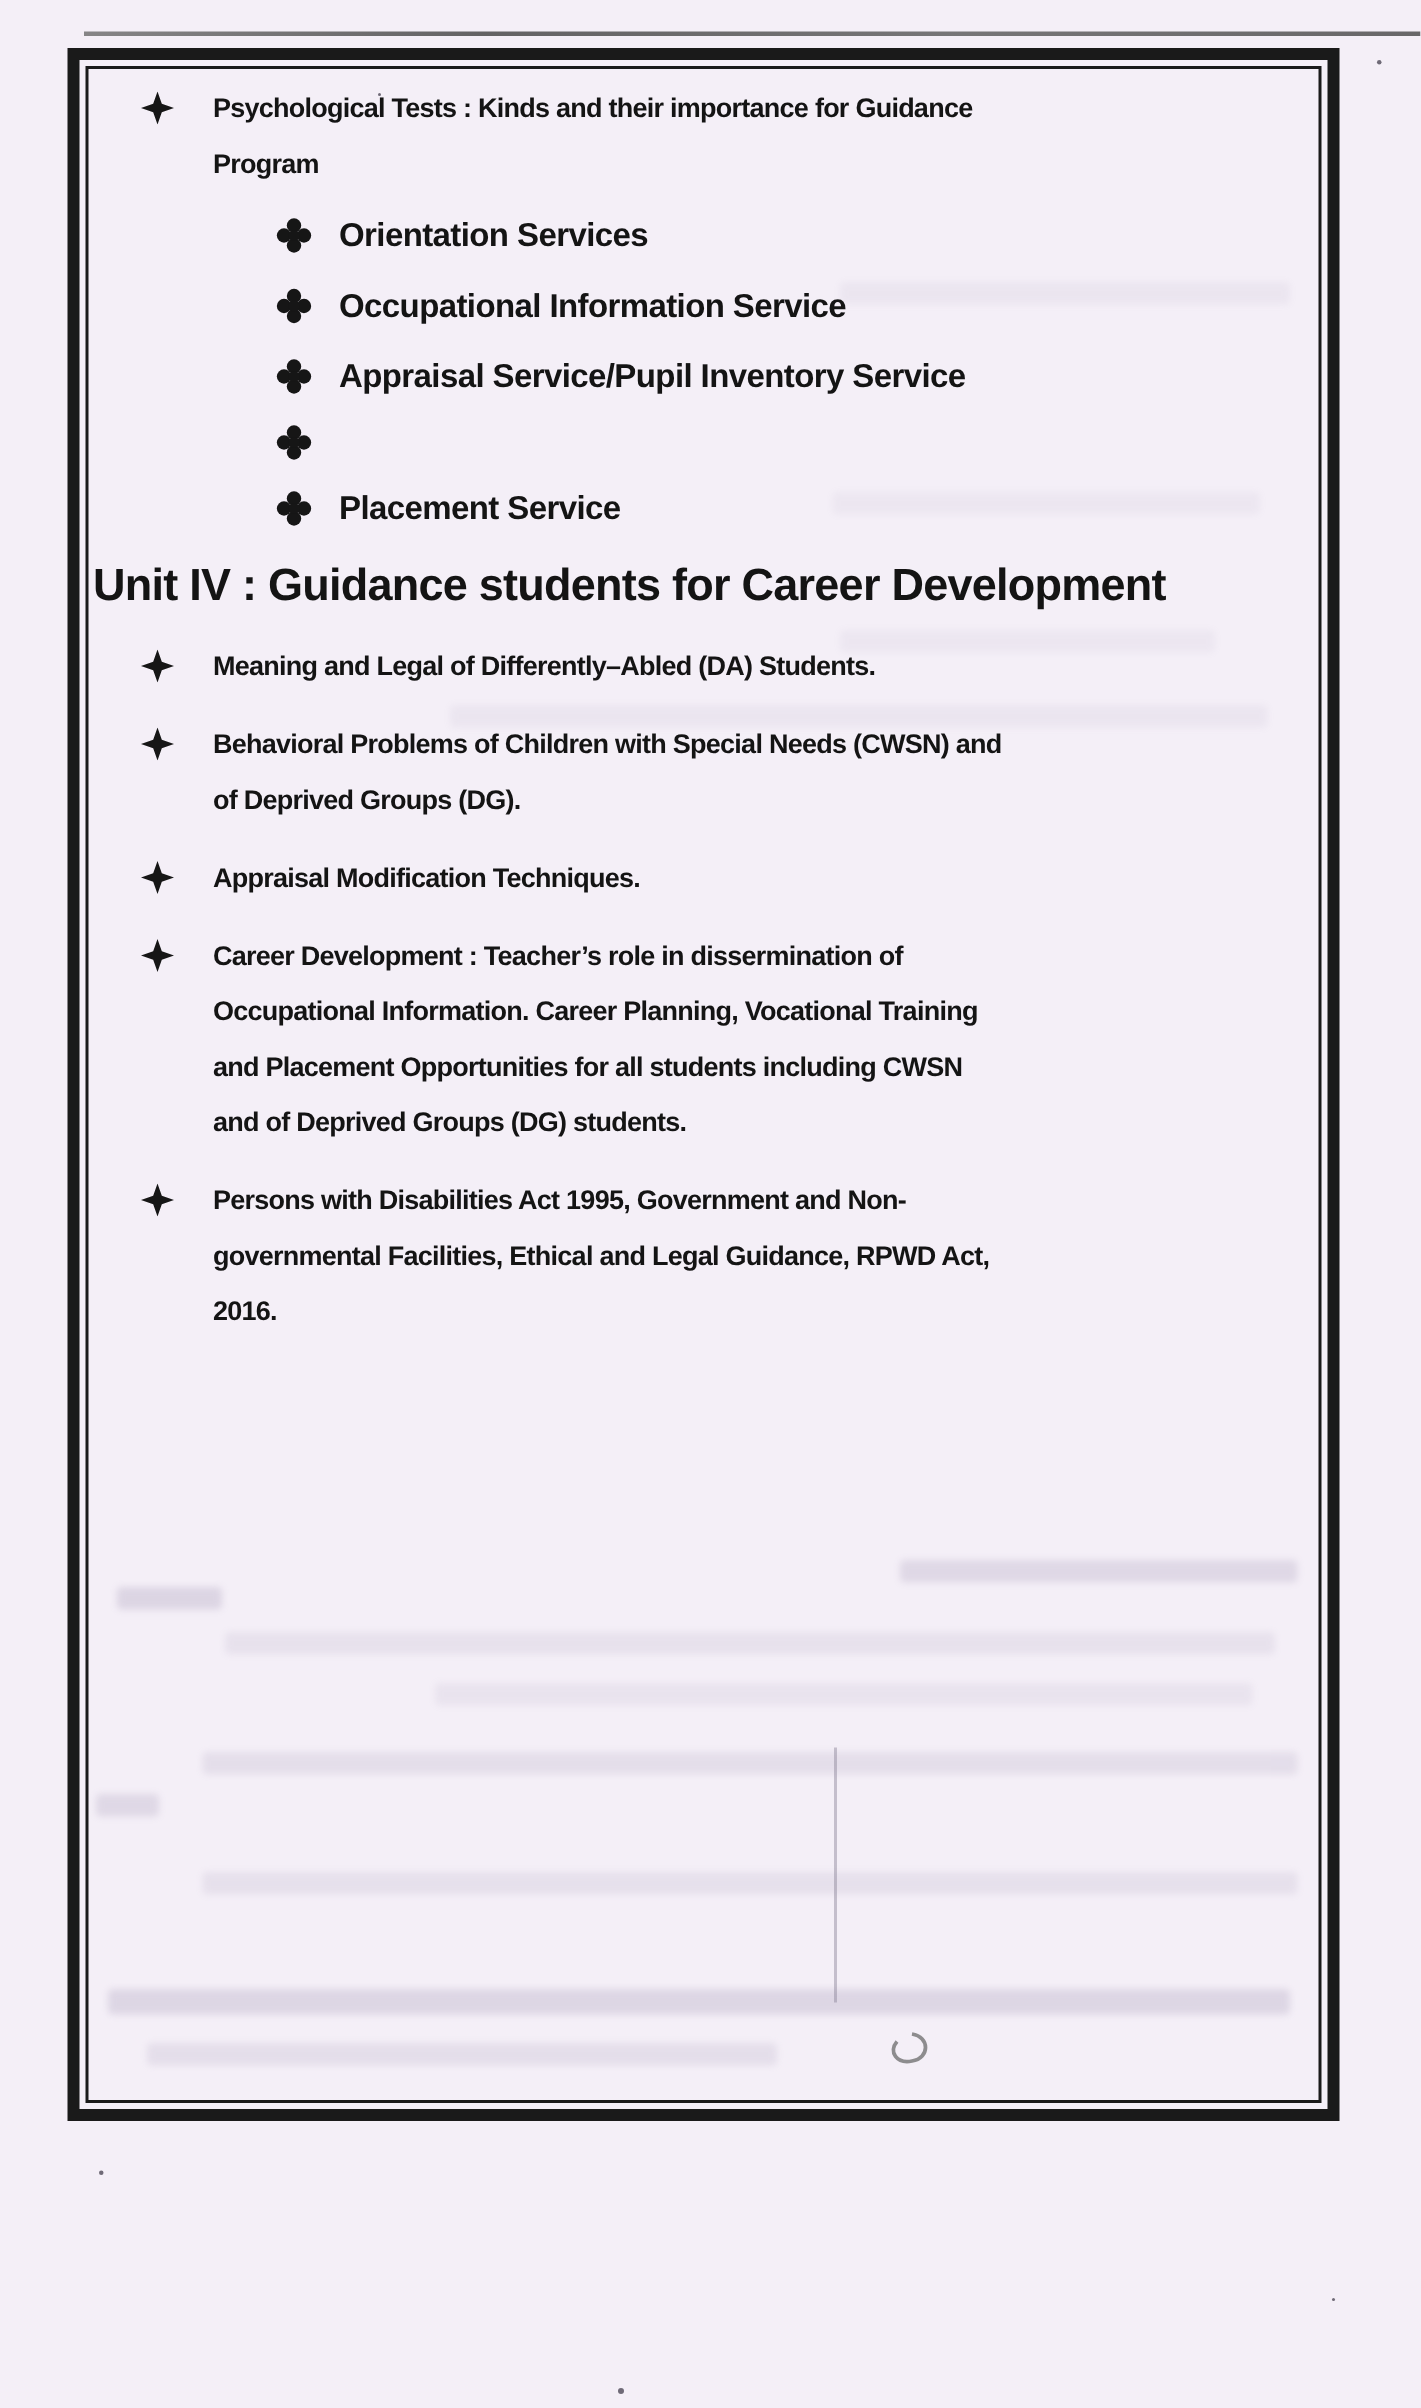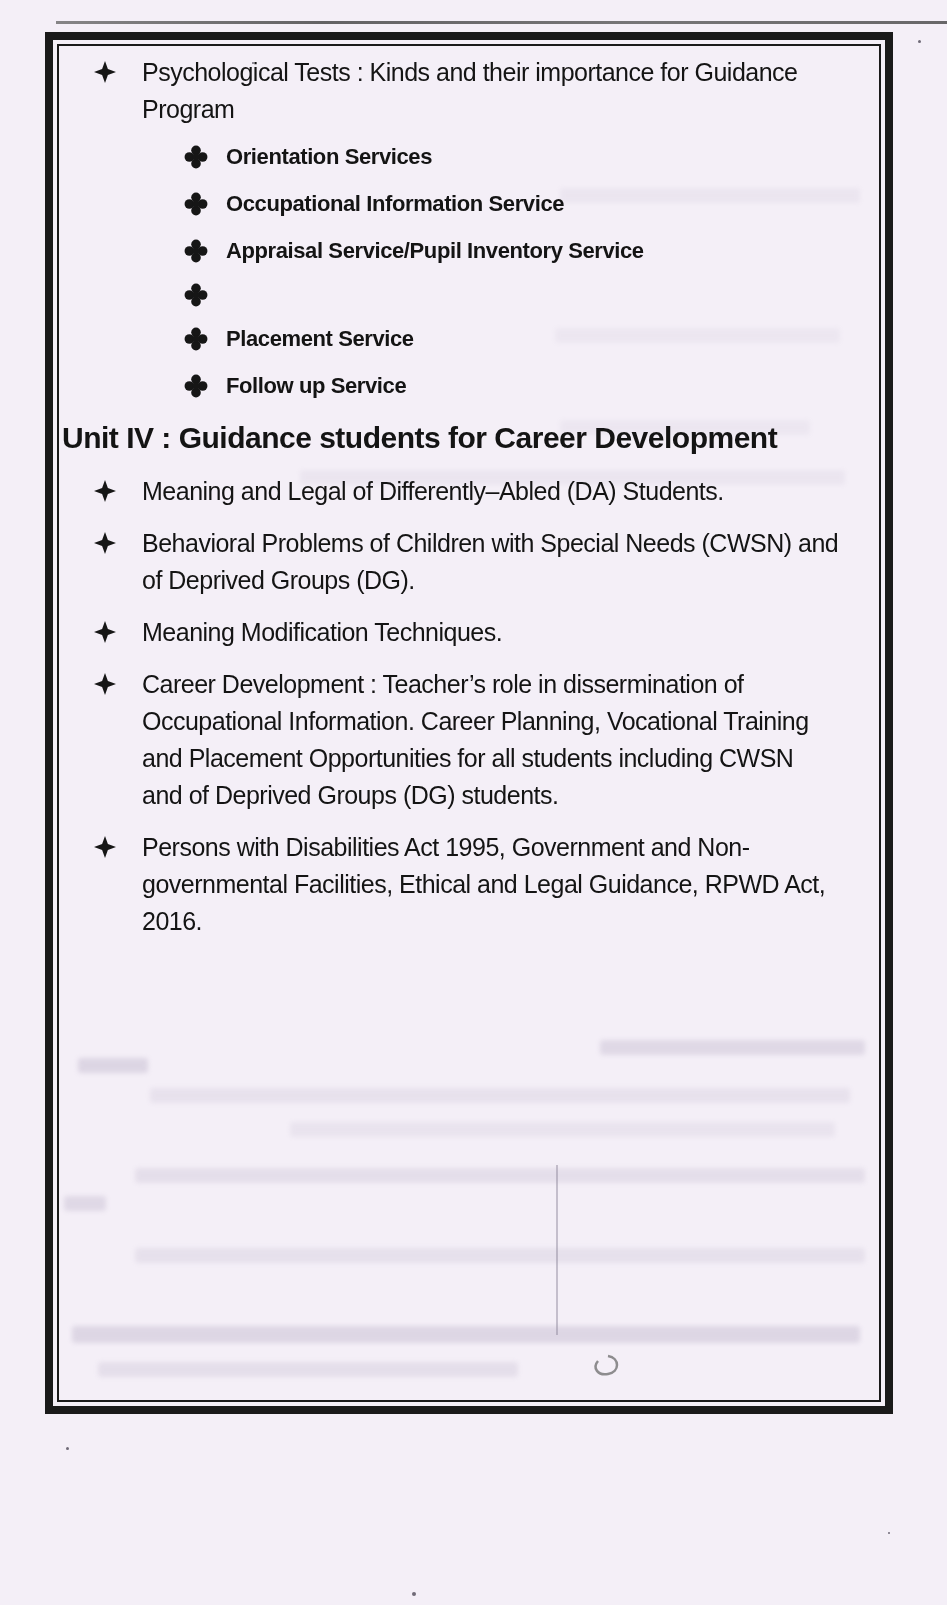--- a/index.html
+++ b/index.html
@@ -31,22 +31,22 @@
   }
 
   .content {
     position: absolute; left: 94px; top: 54px; width: 786px;
     z-index: 2;
   }
 
   .topic, .unit-topic {
     display: grid;
     grid-template-columns: 48px 1fr;
-    font-weight: 400;
-    font-size: 25px;
+    font-weight: 700;
+    font-size: 18px;
     line-height: 37px;
     letter-spacing: -0.5px;
     margin-bottom: 15px;
   }
   .topic { margin-bottom: 14px; }
   .pre { white-space: pre; }
 
   .star-icon { width: 22px; height: 22px; margin-top: 7px; display: block; }
   .star-icon polygon { fill: #161616; }
 
@@ -197,30 +197,20 @@
     <div class="sub-item">
       <svg class="clover-icon" viewBox="0 0 26 26">
         <circle cx="13" cy="5.8" r="5.2"></circle>
           <circle cx="5.8" cy="13" r="5.2"></circle>
         <circle cx="20.2" cy="13" r="5.2"></circle>
           <circle cx="13" cy="20.2" r="5.2"></circle>
         <circle cx="13" cy="13" r="4"></circle>
       </svg>
       <div>Placement Service</div>
     </div>
-    <div class="sub-item">
-      <svg class="clover-icon" viewBox="0 0 26 26">
-        <circle cx="13" cy="5.8" r="5.2"></circle>
-          <circle cx="5.8" cy="13" r="5.2"></circle>
-        <circle cx="20.2" cy="13" r="5.2"></circle>
-          <circle cx="13" cy="20.2" r="5.2"></circle>
-        <circle cx="13" cy="13" r="4"></circle>
-      </svg>
-      <div>Follow up Service</div>
-    </div>
   </div>
 
   <div class="unit-heading">Unit IV : Guidance students for Career Development</div>
 
   <div class="unit-topic">
     <svg class="star-icon" viewBox="0 0 26 26">
       <polygon points="13,0 16.4,9.6 26,13 16.4,16.4 13,26 9.6,16.4 0,13 9.6,9.6"></polygon>
     </svg>
     <div class="pre">Meaning and Legal of Differently–Abled (DA) Students.</div>
   </div>
@@ -230,21 +220,21 @@
       <polygon points="13,0 16.4,9.6 26,13 16.4,16.4 13,26 9.6,16.4 0,13 9.6,9.6"></polygon>
     </svg>
     <div class="pre">Behavioral Problems of Children with Special Needs (CWSN) and
 of Deprived Groups (DG).</div>
   </div>
 
   <div class="unit-topic">
     <svg class="star-icon" viewBox="0 0 26 26">
       <polygon points="13,0 16.4,9.6 26,13 16.4,16.4 13,26 9.6,16.4 0,13 9.6,9.6"></polygon>
     </svg>
-    <div class="pre">Meaning Modification Techniques.</div>
+    <div class="pre">Appraisal Modification Techniques.</div>
   </div>
 
   <div class="unit-topic">
     <svg class="star-icon" viewBox="0 0 26 26">
       <polygon points="13,0 16.4,9.6 26,13 16.4,16.4 13,26 9.6,16.4 0,13 9.6,9.6"></polygon>
     </svg>
     <div class="pre">Career Development : Teacher’s role in dissermination of
 Occupational Information. Career Planning, Vocational Training
 and Placement Opportunities for all students including CWSN
 and of Deprived Groups (DG) students.</div>

